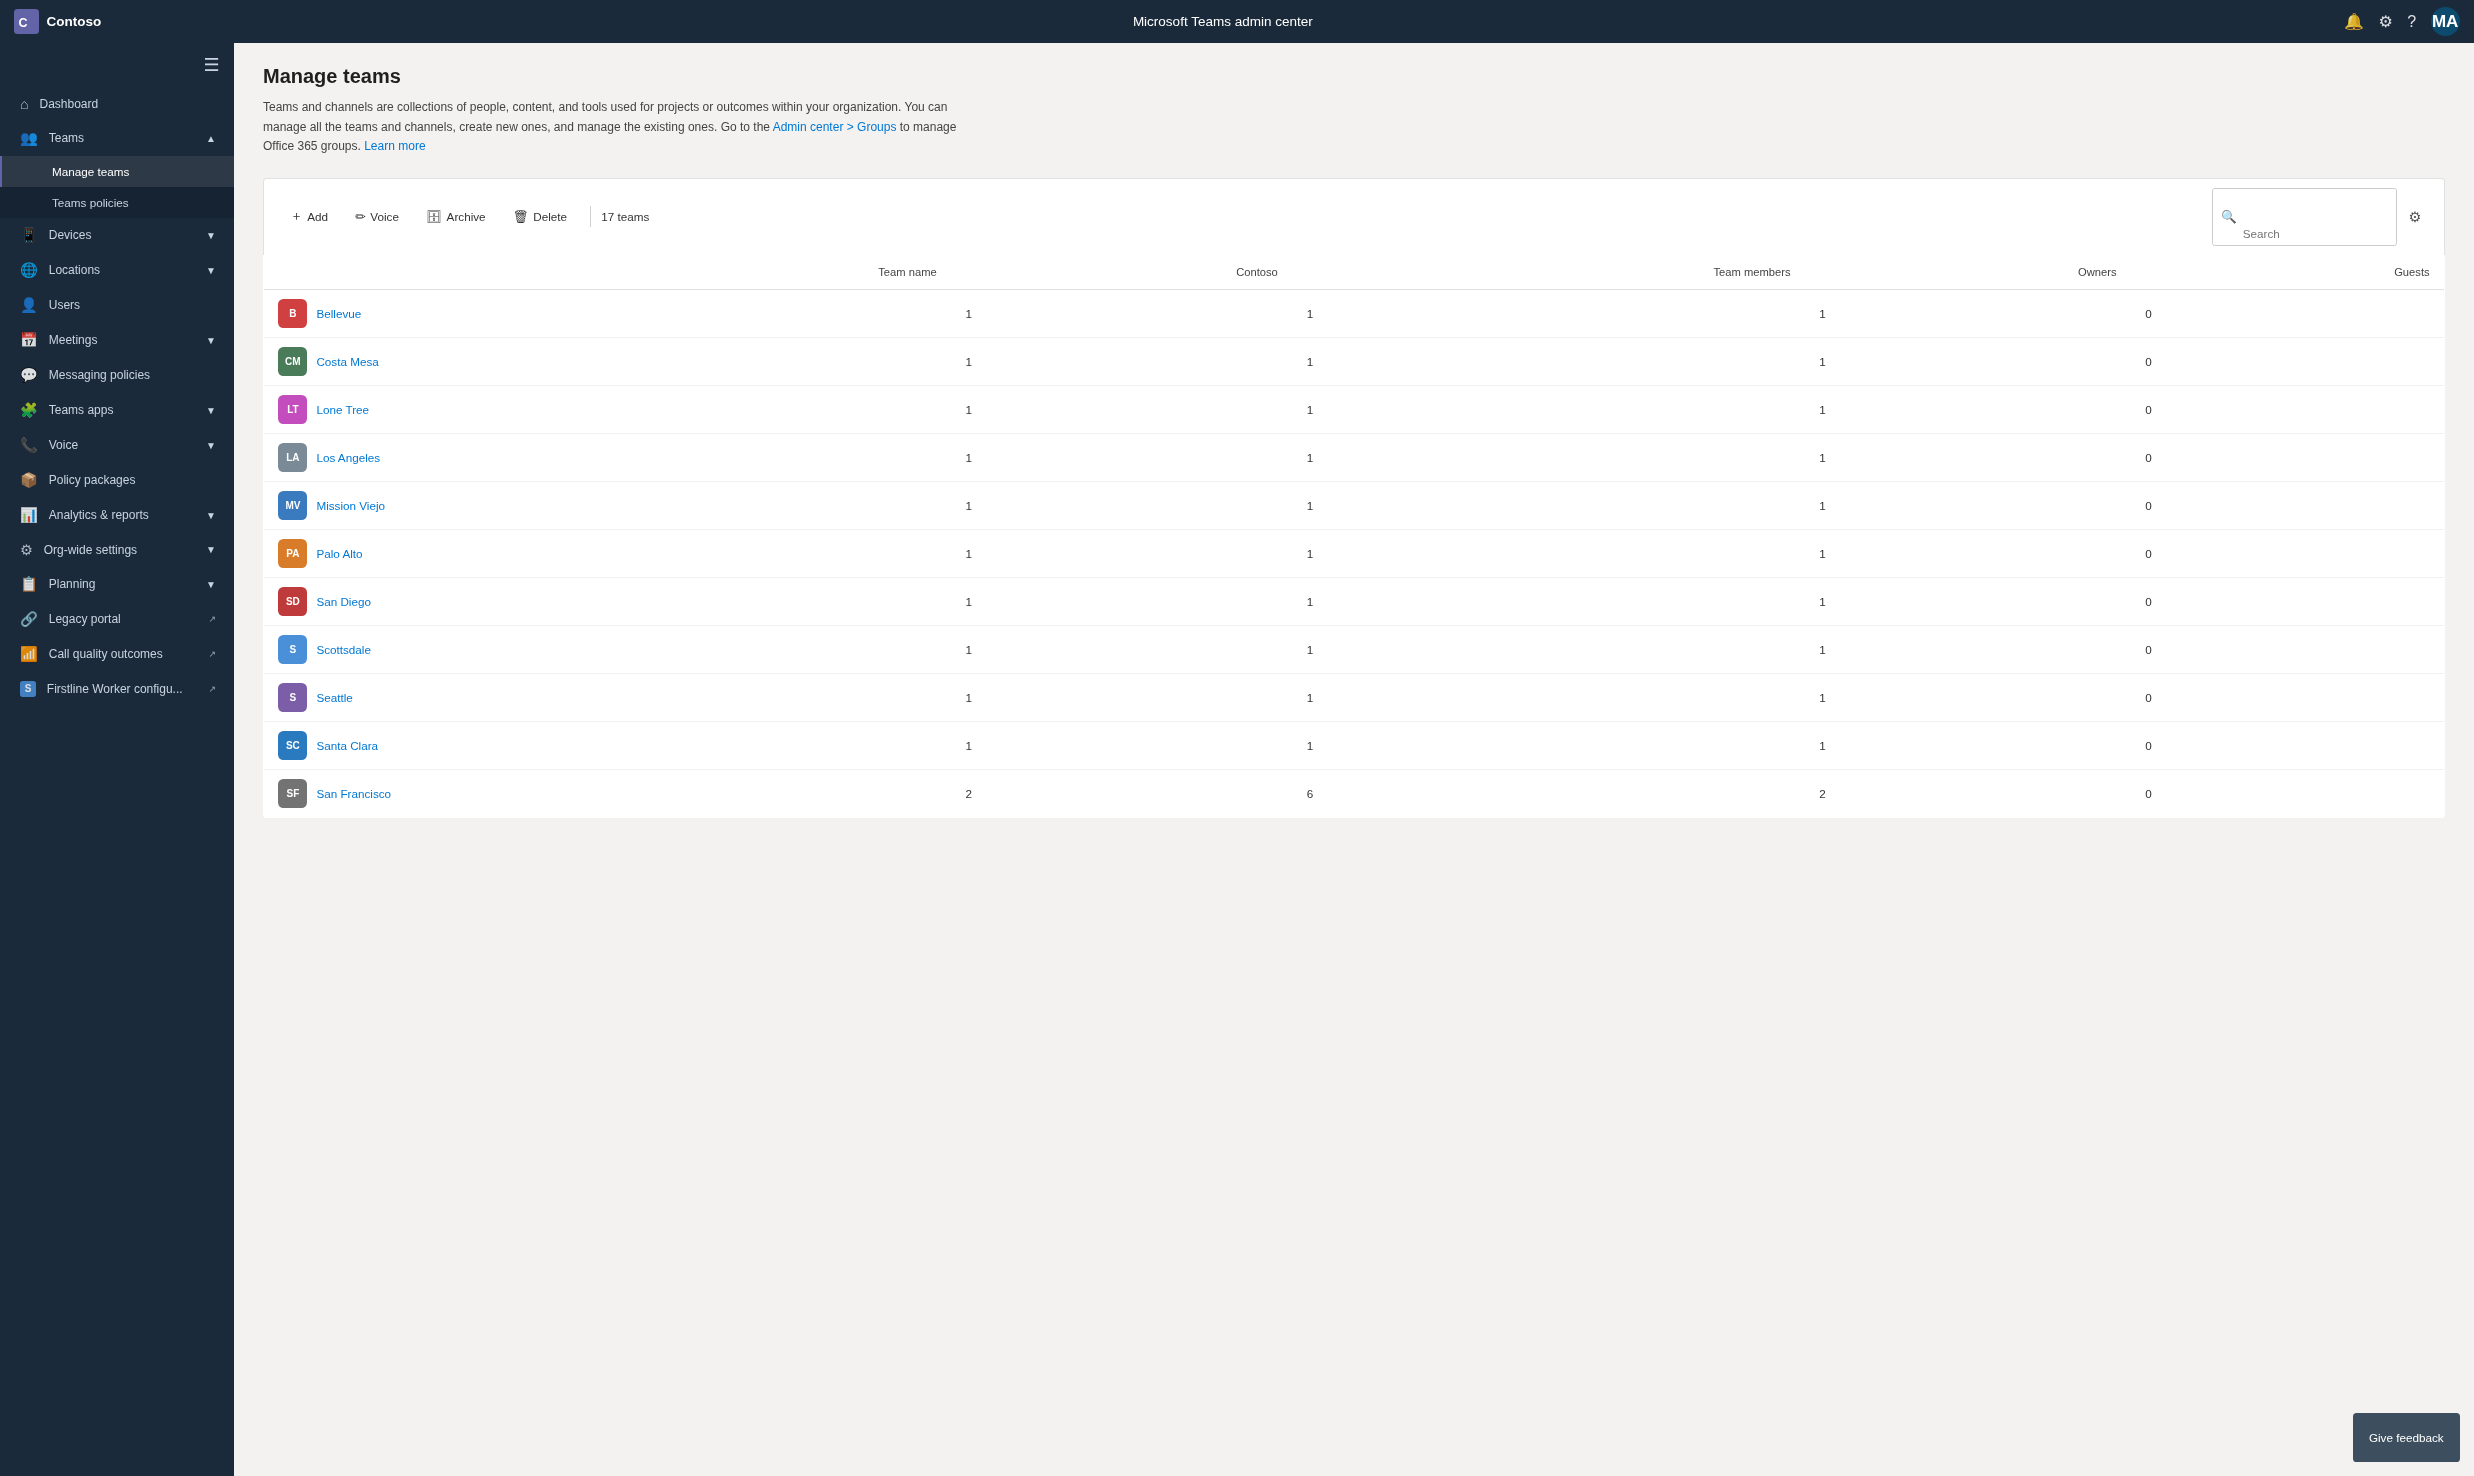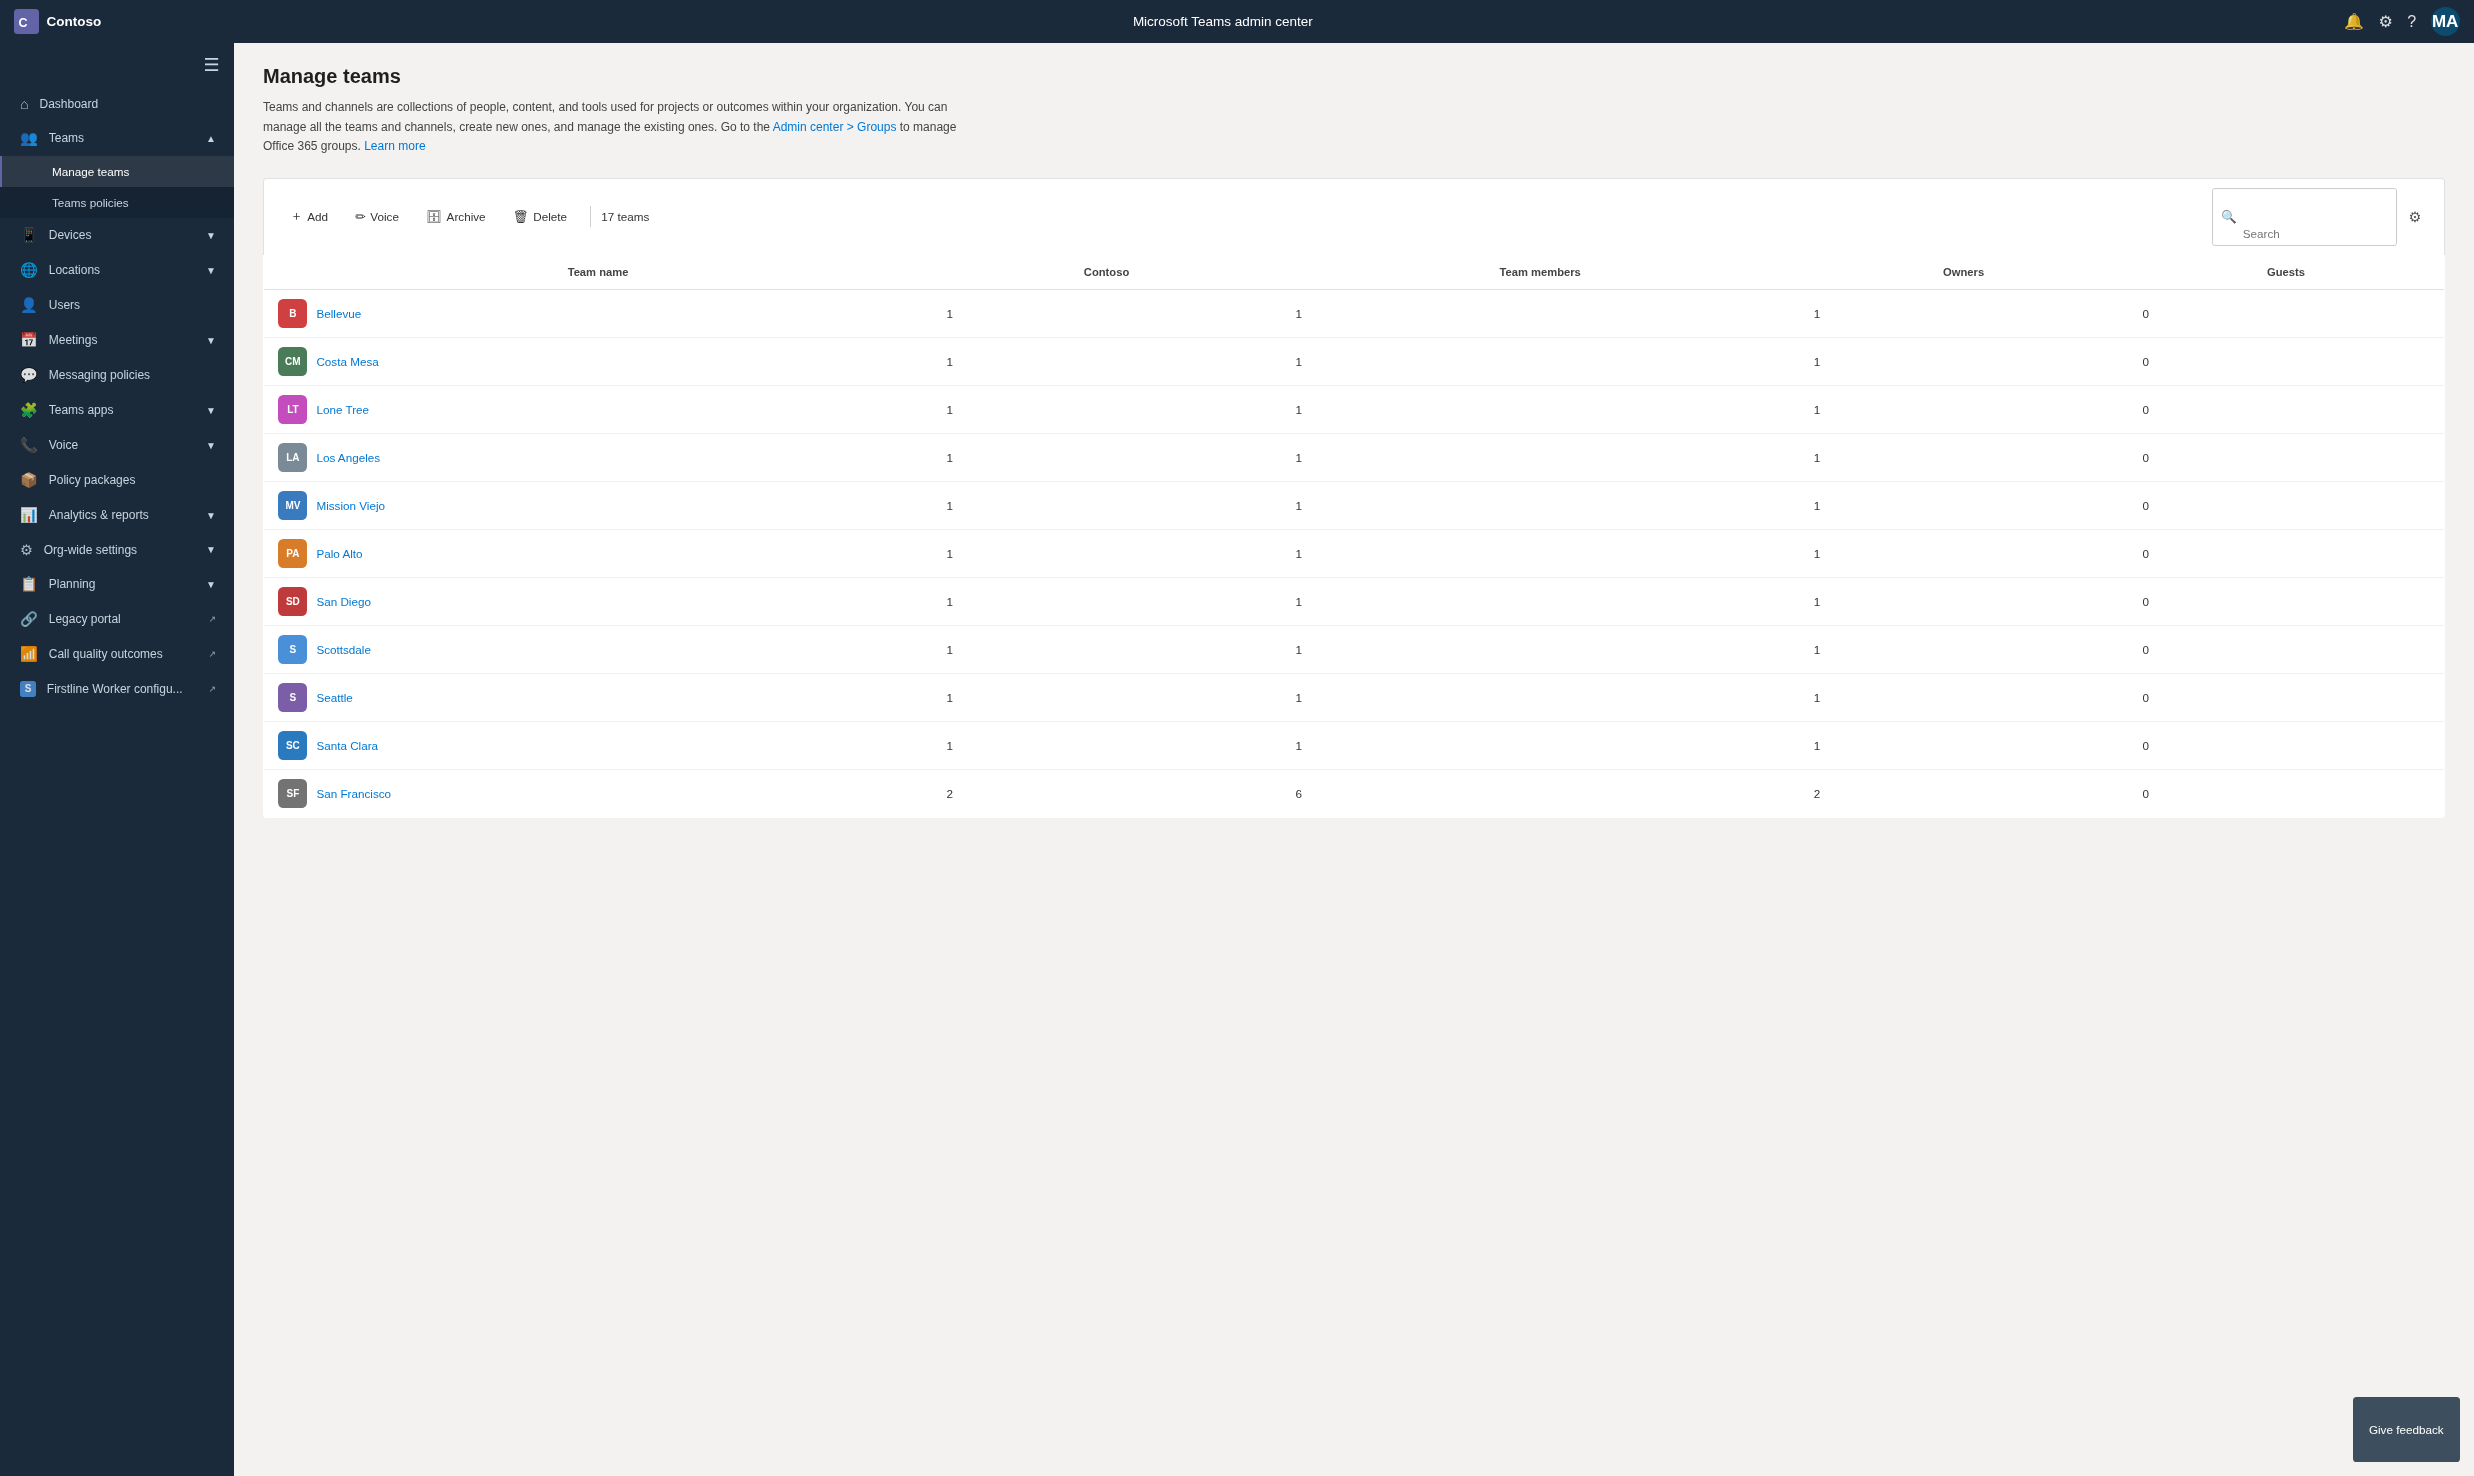--- a/index.html
+++ b/index.html
@@ -102,22 +102,22 @@
       border-radius: 2.7px;
     }
 
     
     .teams-table {
       width: 100%; border-collapse: collapse;
       background: white; border: 0.9px solid #e1e1e1;
       border-radius: 0 0 3.6px 3.6px; overflow: hidden;
     }
     .teams-table th {
-      text-align: center; padding: 10.8px 14.4px;
-      font-size: 11.2px; font-weight: 700; color: #444;
+      text-align: right; padding: 10.8px 14.4px;
+      font-size: 11.2px; font-weight: 400; color: #444;
       border-bottom: 0.9px solid #e1e1e1;
       background: white;
     }
     .teams-table td {
       padding: 9px 14.4px; font-size: 11.7px; color: #333;
       border-bottom: 0.9px solid #f0f0f0;
     }
     .teams-table td a { color: #0078d4; text-decoration: none; }
 
     .team-avatar {
@@ -129,21 +129,21 @@
     .team-name-cell { display: flex; align-items: center; gap: 9px; }
 
     
     .sidebar::-webkit-scrollbar { width: 3.6px; }
     .sidebar::-webkit-scrollbar-thumb { background: rgba(255,255,255,0.2); border-radius: 3.6px; }
 
     
     .give-feedback {
       position: fixed; bottom: 14.4px; right: 14.4px;
       background: #3d4f5e; color: white;
-      padding: 26px 16px; border-radius: 3.6px;
+      padding: 18px 16px; border-radius: 3.6px;
       font-size: 11.7px; cursor: pointer;
     }
   </style>
 </head>
 <body>
 
 <div class="topbar">
   <div class="topbar-logo">
     <svg class="topbar-logo-icon" viewBox="0 0 28 28" fill="none" style="font-size:15px">
       <rect width="28" height="28" rx="4" fill="#6264a7"></rect>

